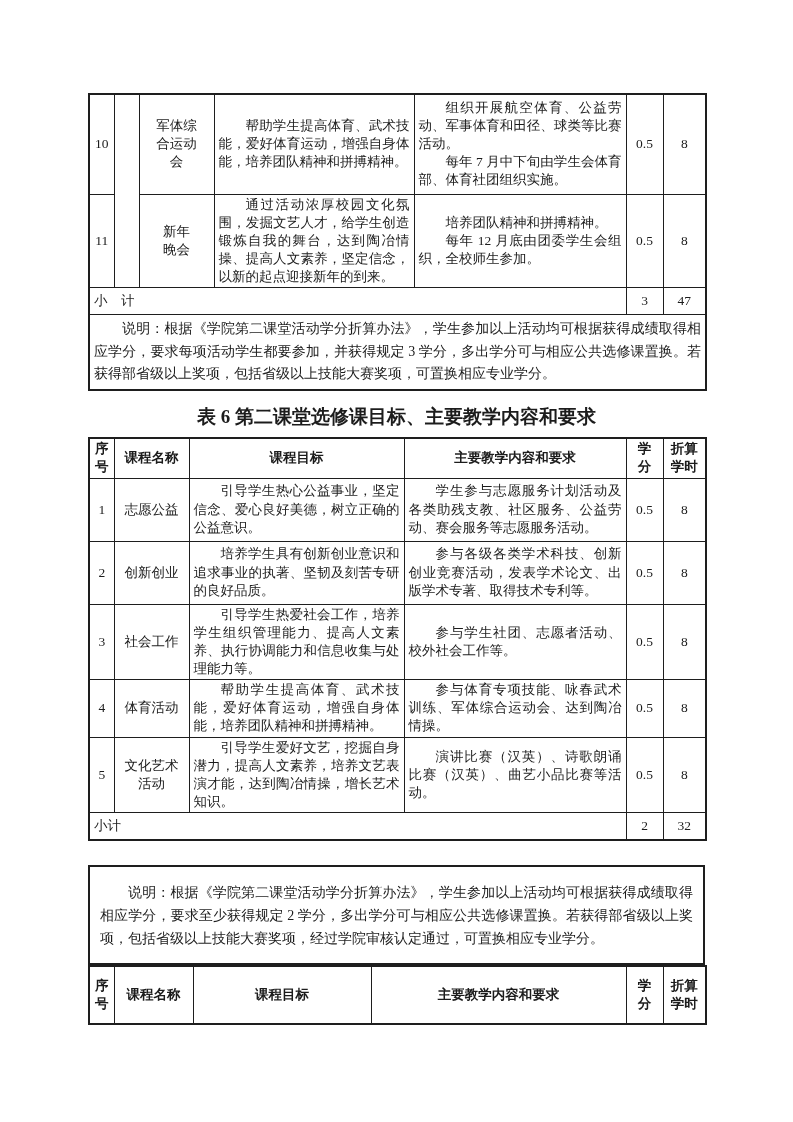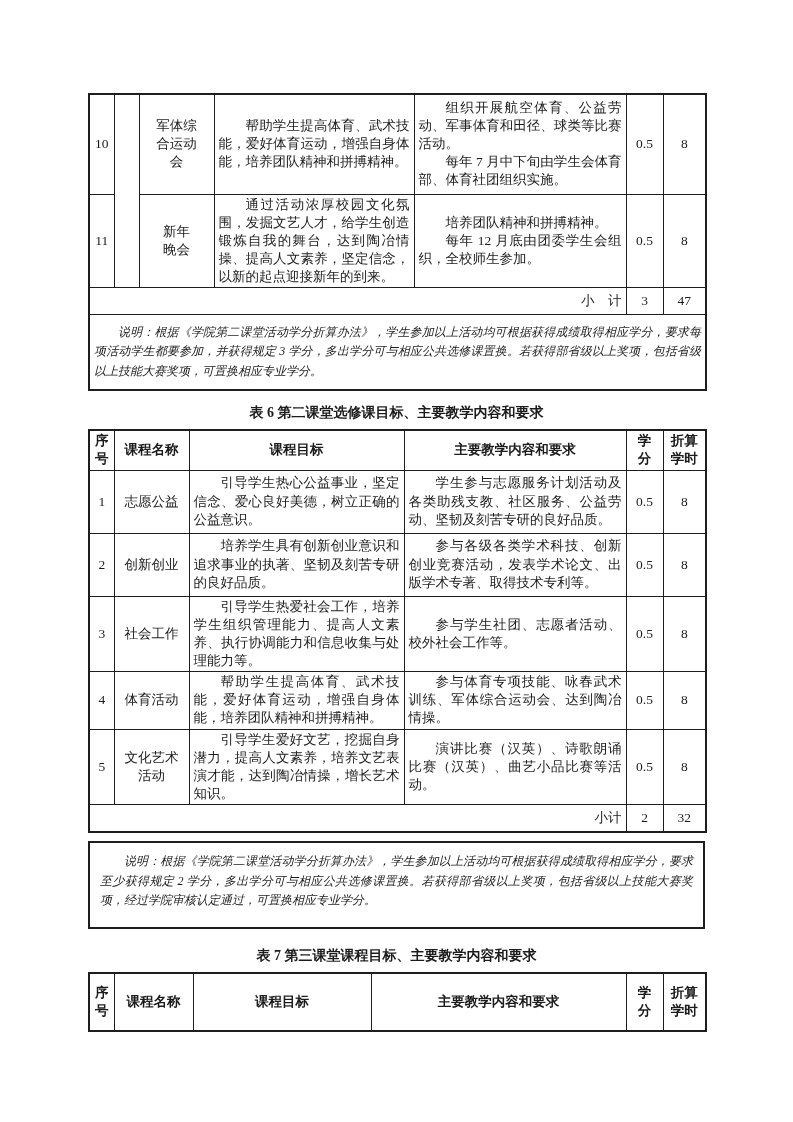--- a/index.html
+++ b/index.html
@@ -30,38 +30,38 @@
   th {
     font-weight: bold;
     text-align: center;
     white-space: pre-line;
     font-size: 14px;
   }
   .num { text-align: center; font-size: 14px; }
   .name { text-align: center; white-space: pre-line; }
   .par  { text-indent: 2em; text-align: justify; }
   .subtotal td { height: 24px; font-size: 14px; }
-  .subtotal-label { padding-left: 30px; text-align: right; }
+  .subtotal-label { padding-left: 30px; text-align: left; }
   .note-cell {
     vertical-align: top;
     padding: 11px 10px 6px 10px;
   }
-  .note-par { text-indent: 2em; text-align: justify; line-height: 1.62; font-size: 12px; font-style: italic; }
+  .note-par { text-indent: 2em; text-align: justify; line-height: 1.62; font-size: 14px; }
   .table-title {
     text-align: center;
     font-weight: bold;
-    font-size: 14px;
+    font-size: 19px;
     margin: 13px 0 7px 0;
   }
   .note-box {
     border: 2px solid #1e1e1e;
-    margin-top: 8px;
-    height: 88px;
+    margin-top: 24px;
+    height: 100px;
     box-sizing: border-box;
-    padding: 9px 10px 6px 10px;
+    padding: 15px 10px 6px 10px;
   }
 </style>
 </head>
 <body>
 
 <div class="sheet">
 
   <table class="doc">
     <colgroup>
       <col style="width:25px">
@@ -138,21 +138,21 @@
       <th>折算
 学时</th>
     </tr>
     <tr style="height:63px;">
       <td class="num">1</td>
       <td class="name">志愿公益</td>
       <td>
             <div class="par">引导学生热心公益事业，坚定信念、爱心良好美德，树立正确的公益意识。</div>
           </td>
       <td>
-            <div class="par">学生参与志愿服务计划活动及各类助残支教、社区服务、公益劳动、坚韧及刻苦专研的良好品质。</div>
+            <div class="par">学生参与志愿服务计划活动及各类助残支教、社区服务、公益劳动、赛会服务等志愿服务活动。</div>
           </td>
       <td class="num">0.5</td>
       <td class="num">8</td>
     </tr>
     <tr style="height:63px;">
       <td class="num">2</td>
       <td class="name">创新创业</td>
       <td>
             <div class="par">培养学生具有创新创业意识和追求事业的执著、坚韧及刻苦专研的良好品质。</div>
           </td>
@@ -204,21 +204,20 @@
       <td class="num">2</td>
       <td class="num">32</td>
     </tr>
   </tbody>
     </table>
 
   <div class="note-box">
     <div class="note-par">说明：根据《学院第二课堂活动学分折算办法》，学生参加以上活动均可根据获得成绩取得相应学分，要求至少获得规定 2 学分，多出学分可与相应公共选修课置换。若获得部省级以上奖项，包括省级以上技能大赛奖项，经过学院审核认定通过，可置换相应专业学分。</div>
   </div>
 
-  <div class="table-title" style="margin-top:18px;">表 7 第三课堂课程目标、主要教学内容和要求</div>
   <table class="doc">
     <colgroup>
       <col style="width:25px">
         <col style="width:79px">
         <col style="width:178px">
       <col style="width:255px">
         <col style="width:37px">
         <col style="width:43px">
     </colgroup>
     <tbody>

